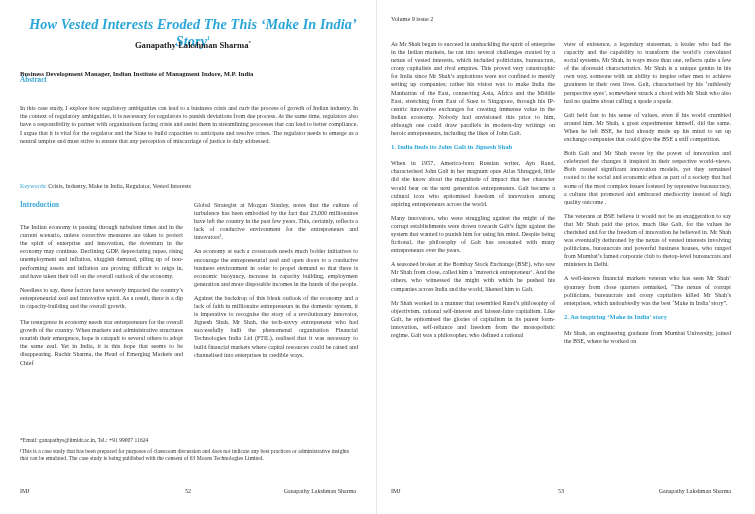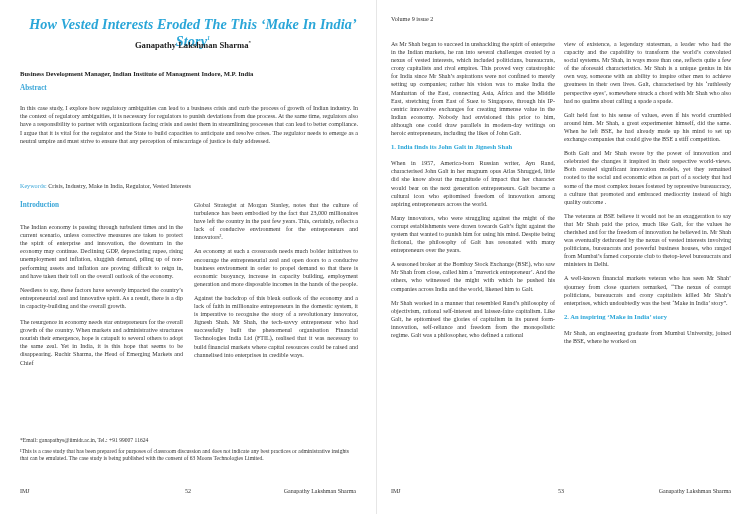--- a/index.html
+++ b/index.html
@@ -20,21 +20,21 @@
     text-align: center; font-family: "Liberation Serif", serif; font-weight: bold; font-size: 8.6px; color: #222;
   }
   .author sup { font-size: 5px; }
   .affil {
     position: absolute; left: 20px; top: 70px; font-family: "Liberation Serif", serif; font-weight: bold;
     font-size: 6.6px; color: #222;
   }
   .sec-head {
     font-family: "Liberation Serif", serif; font-weight: bold; color: #3aa6d8; font-size: 7.2px;
   }
-  .abstract-head { position: absolute; left: 20px; top: 84px; text-align: center; }
+  .abstract-head { position: absolute; left: 20px; top: 76px; text-align: center; }
   .abstract-body {
     position: absolute; left: 20px; width: 338px; top: 104px;
     font-family: "Liberation Serif", serif; font-size: 6.05px; line-height: 8.2px; text-align: justify; color: #333;
   }
   .keywords {
     position: absolute; left: 20px; top: 183px; font-family: "Liberation Serif", serif; font-size: 6.1px; color: #333;
   }
   .keywords .kw-label { color: #3aa6d8; }
 
   .col { position: absolute; font-family: "Liberation Serif", serif; font-size: 6.05px; line-height: 8.1px; text-align: justify; color: #333; }

